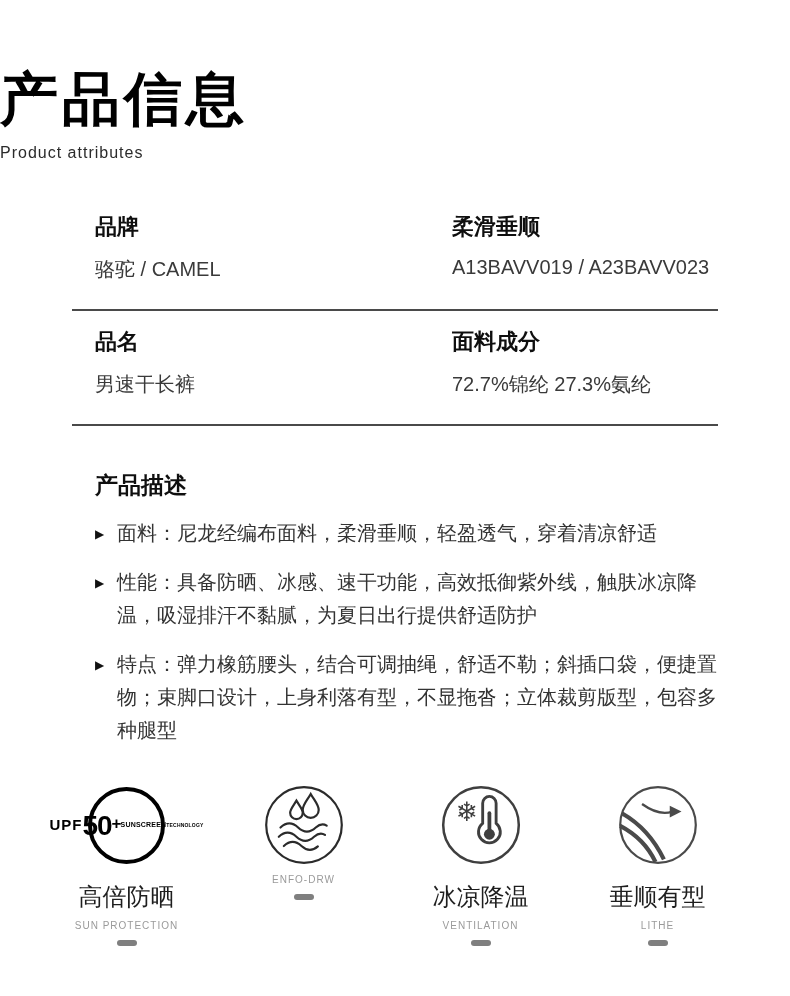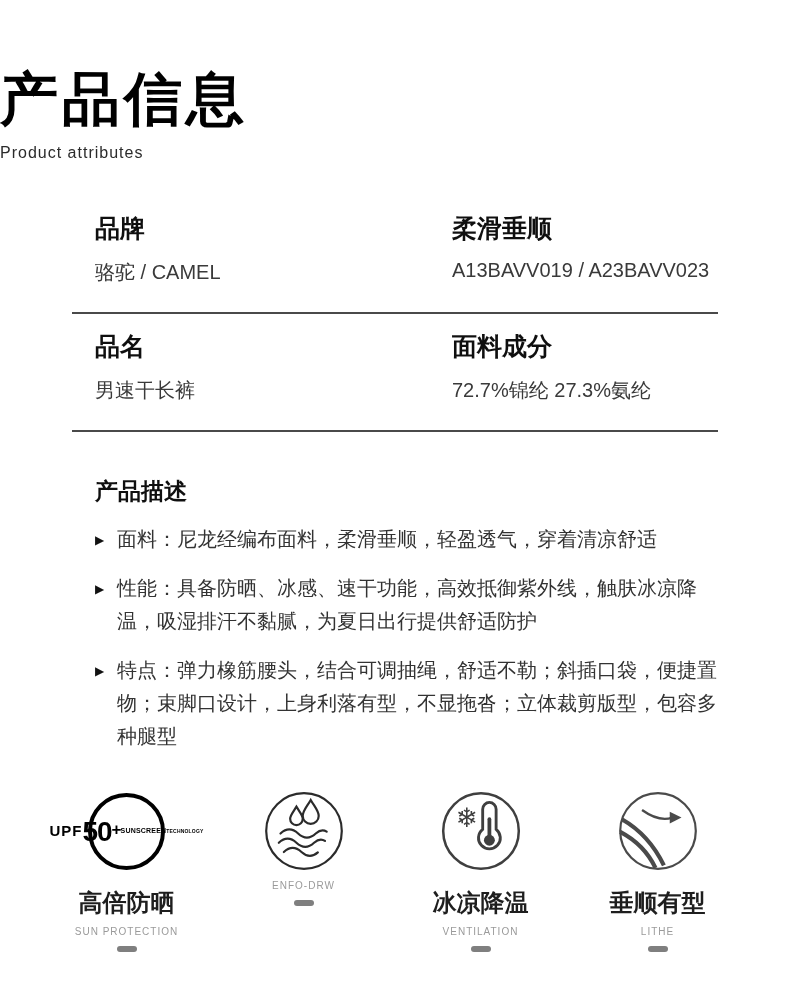--- a/index.html
+++ b/index.html
@@ -20,21 +20,21 @@
   .subtitle {
     margin-top:16px; font-size:16px; letter-spacing:1px; color:#2b2b2b;
   }
   
   .attrs { margin:34px 72px 0 72px; }
   .attr-row {
     display:grid; grid-template-columns:357px 1fr;
     padding:16px 0 26px 23px;
   }
   .attr-cell { }
-  .attr-label { font-size:25px; font-weight:700; color:#0f0f0f; }
+  .attr-label { font-size:22px; font-weight:700; color:#0f0f0f; }
   .attr-value { margin-top:14px; font-size:20px; color:#3a3a3a; }
   .divider { border-bottom:2px solid #4a4a4a; }
   
   .desc { margin:0 64px 0 72px; padding-left:23px; }
   .desc-heading { margin-top:44px; font-size:23px; font-weight:700; color:#0f0f0f; }
   .bullets { margin:14px 0 0 0; padding:0; list-style:none; }
   .bullet {
     position:relative; padding-left:22px; margin-top:16px;
     font-size:20px; line-height:33px; color:#333;
   }
@@ -53,21 +53,21 @@
   .upf-badge {
     width:69px; height:69px; border:4px solid #000; border-radius:50%;
     display:flex; flex-direction:row; align-items:center; justify-content:center;
     margin:0 auto; background:#fff;
   }
   .upf-line1 { font-size:15px; font-weight:700; letter-spacing:1px; color:#000; line-height:14px; }
   .upf-line2 { font-size:28px; font-weight:800; color:#000; line-height:26px; letter-spacing:-1px; }
   .upf-plus  { font-size:17px; vertical-align:6px; }
   .upf-line3 { font-size:7px; font-weight:700; color:#000; line-height:8px; letter-spacing:0.2px; }
   .upf-line4 { font-size:5px; font-weight:700; color:#000; line-height:6px; letter-spacing:0.2px; }
-  .feature-label { margin-top:14px; font-size:24px; font-weight:700; color:#1e1e1e; }
+  .feature-label { margin-top:14px; font-size:24px; font-weight:400; color:#1e1e1e; }
   .feature-sub { margin-top:7px; font-size:10px; letter-spacing:1px; color:#9a9a9a; }
   .feature-dash {
     width:20px; height:6px; border-radius:3px; background:#7f7f7f; margin:9px auto 0;
   }
 </style>
 </head>
 <body>
 
 <div class="page">
 

